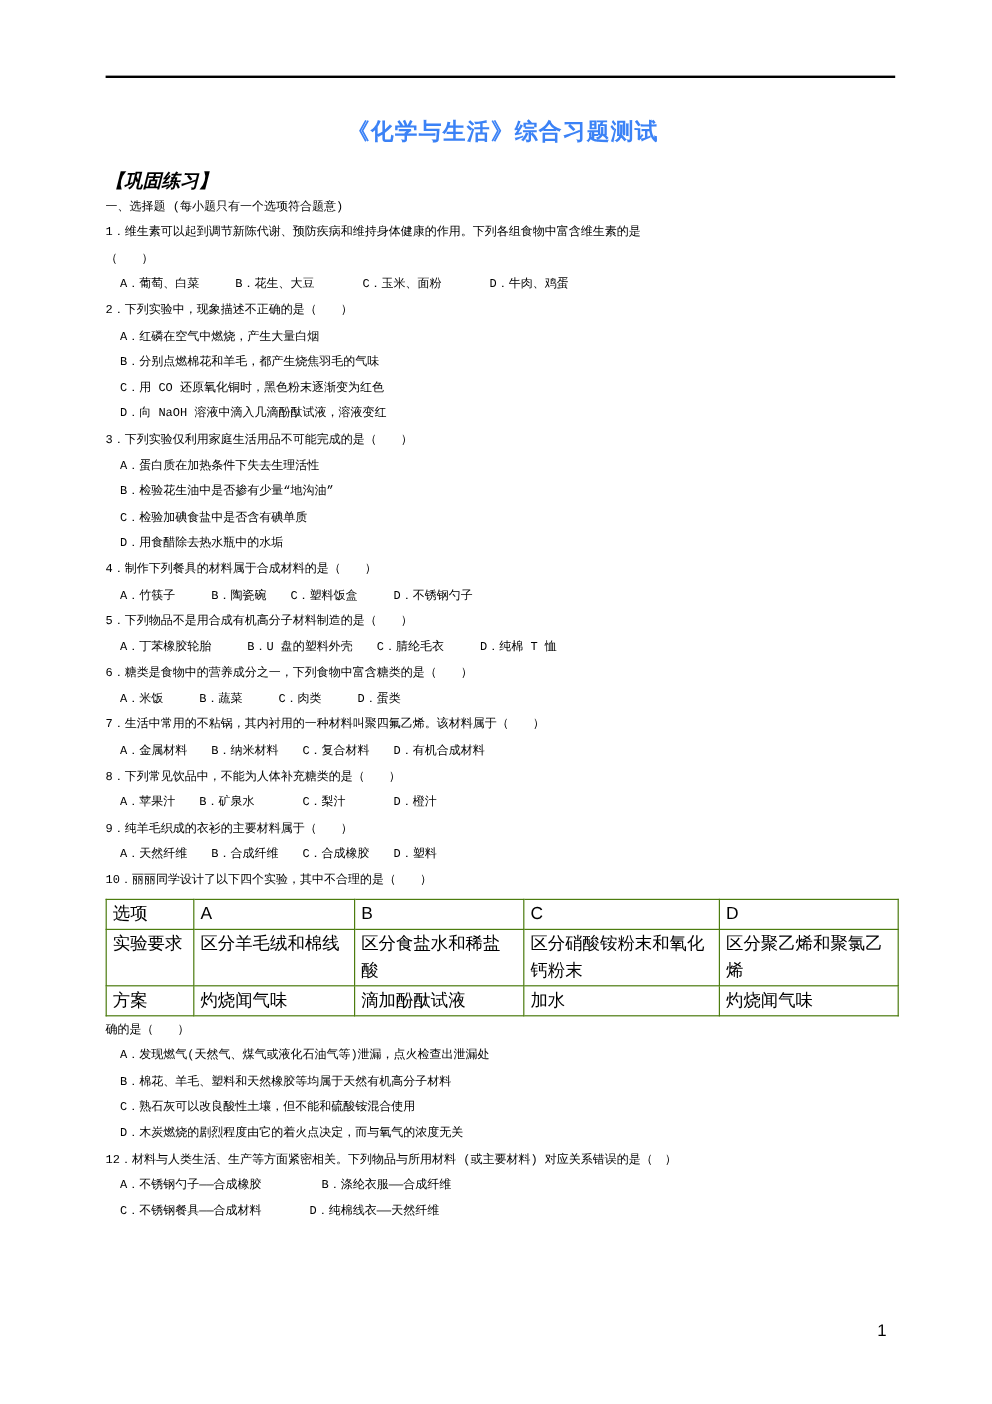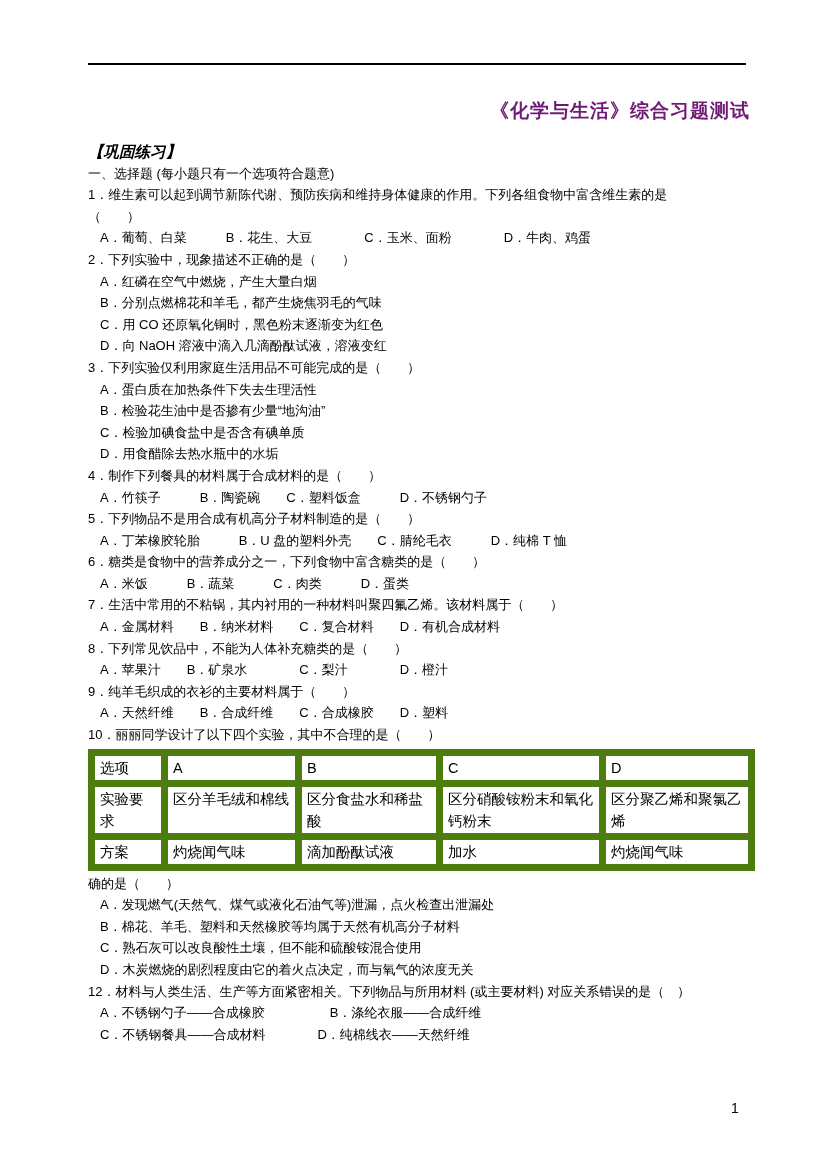--- a/index.html
+++ b/index.html
@@ -29,52 +29,53 @@
     height: 0;
     border-top: 2px solid #000000;
   }
   .content {
     position: absolute;
     left: 88px;
     top: 99px;
     width: 662px;
   }
   .doc-title {
-    text-align: right;
-    color: #701a75;
+    text-align: center;
+    color: #3b82f6;
     font-weight: bold;
     font-size: 19px;
     line-height: 23px;
     margin: 0 0 19px 0;
     letter-spacing: 1px;
     white-space: nowrap;
   }
   .heading-bold {
     font-weight: bold;
     font-size: 15.5px;
     line-height: 21.6px;
     white-space: nowrap;
     font-style: italic;
   }
   .line {
-    font-size: 13px;
+    font-size: 10px;
     line-height: 21.6px;
     white-space: nowrap;
+    font-family: Liberation Mono, monospace;
   }
   .opt {
     padding-left: 12px;
   }
   table.exp-table {
     border-collapse: collapse;
     table-layout: fixed;
     width: 660px;
     margin: 3px 0 2px 0;
   }
   table.exp-table td {
-    border: 7px solid #4d7c0f;
+    border: 1px solid #4d7c0f;
     font-size: 14.5px;
     line-height: 22px;
     padding: 1px 5px;
     vertical-align: top;
     overflow: hidden;
     word-break: break-all;
   }
   .col-label  { width: 73px; }
   .col-a      { width: 134px; }
   .col-b      { width: 141px; }

